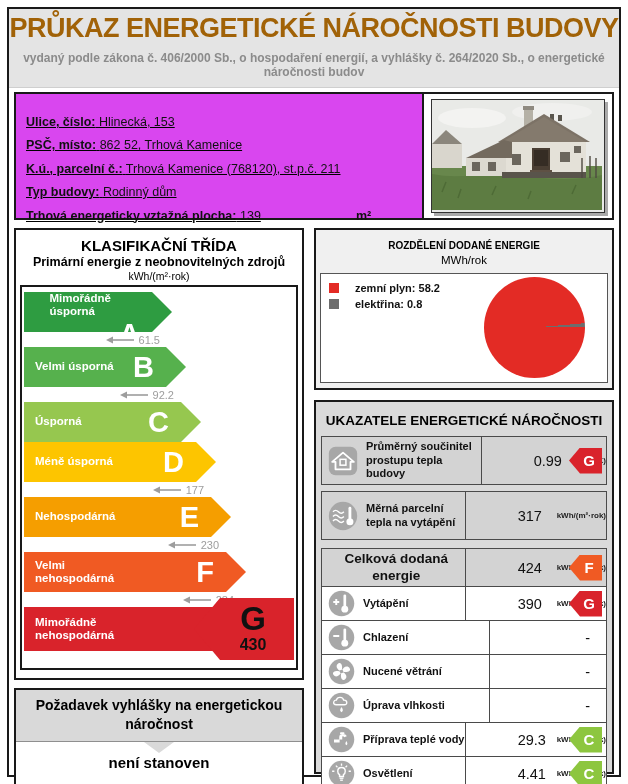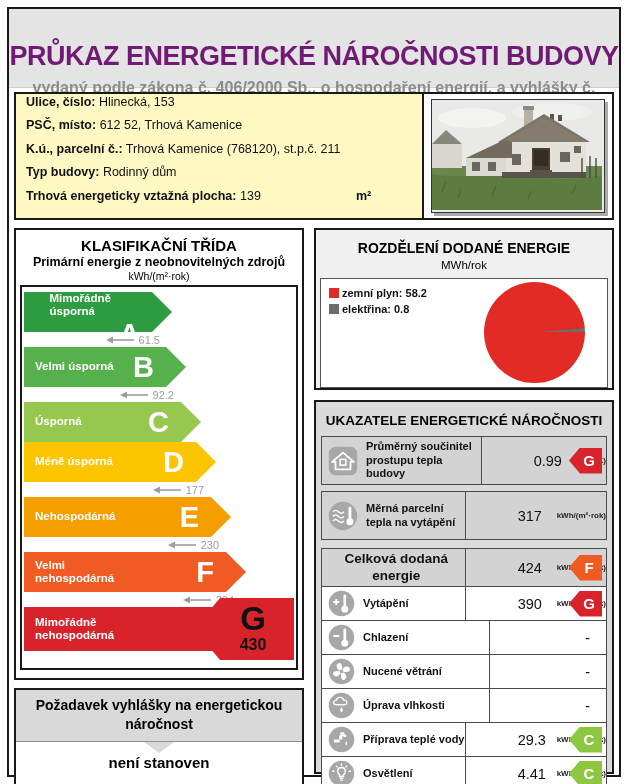--- a/index.html
+++ b/index.html
@@ -2,26 +2,26 @@
 <html><head>
 <meta charset="utf-8">
 <style>
   html,body{margin:0;padding:0;background:#fff;}
   body{width:628px;height:784px;font-family:"Liberation Sans",sans-serif;-webkit-font-smoothing:antialiased;}
   .sheet{position:relative;width:628px;height:784px;background:#fff;overflow:hidden;}
   .frame{position:absolute;inset:7px;border:2px solid #191919;background:#fff;}
 
   
   .hdr{background:#e4e4e4;border-bottom:1px solid #cfcfcf;height:76px;text-align:center;padding-top:2px;}
-  .hdr-title{font-size:27px;font-weight:bold;color:#701a75;letter-spacing:-0.5px;margin-top:30px;}
-  .hdr-sub{font-size:16px;font-weight:bold;color:#8b8b8b;margin-top:7px;}
+  .hdr-title{font-size:27px;font-weight:bold;color:#a16207;letter-spacing:-0.5px;margin-top:2px;}
+  .hdr-sub{font-size:12px;font-weight:bold;color:#8b8b8b;margin-top:7px;}
 
   
   .info-row{display:flex;margin:4px 5px 0 5px;height:128px;}
-  .info-box{flex:1;border:2px solid #191919;background:#fef9c3;padding:0 0 0 10px;}
+  .info-box{flex:1;border:2px solid #191919;background:#d946ef;padding:20px 0 0 10px;text-decoration:underline;}
   .info-line{font-size:12.5px;color:#111;margin-bottom:6.5px;position:relative;line-height:1.35;}
   .info-line b{font-weight:bold;}
   .info-unit{position:absolute;left:330px;top:0;font-weight:bold;}
   .photo-box{width:188px;border:2px solid #191919;border-left:none;background:#fff;display:flex;align-items:center;justify-content:center;}
   .photo-frame{width:172px;height:112px;border:1px solid #333;box-shadow:3px 3px 0 #a9a9a9;background:#e9eae8;}
 
   
   .cols{display:flex;gap:10px;margin:8px 5px 0 5px;}
   .col-l{width:296px;}
   .col-r{width:300px;}
@@ -45,25 +45,25 @@
   .g-value{font-size:16px;font-weight:bold;color:#111;margin-top:2px;}
 
   
   .req-panel{border:2px solid #191919;margin-top:8px;background:#fff;}
   .req-hdr{background:#d9d9d9;border-bottom:1px solid #8f8f8f;padding:6px 10px 7px 10px;text-align:center;font-size:14px;font-weight:bold;line-height:1.35;}
   .req-val{position:relative;text-align:center;font-size:15px;font-weight:bold;padding:12px 0 24px 0;}
   .req-val:before{content:"";position:absolute;top:0;left:50%;transform:translateX(-50%);border-left:15px solid transparent;border-right:15px solid transparent;border-top:11px solid #d9d9d9;}
 
   
   .pie-panel{border:2px solid #191919;background:#f0f0f0;height:162px;box-sizing:border-box;padding:4px;}
-  .pp-title{font-size:14px;font-weight:bold;text-align:center;margin-top:6px;}
+  .pp-title{font-size:10px;font-weight:bold;text-align:center;margin-top:6px;}
   .pp-unit{font-size:11.5px;text-align:center;margin-top:3px;}
   .pie-box{border:1px solid #555;background:#fff;margin-top:7px;height:108px;position:relative;}
   .legend{position:absolute;top:8px;left:8px;}
-  .leg-item{display:flex;align-items:center;gap:3px;margin-bottom:4px;}
+  .leg-item{display:flex;align-items:center;gap:16px;margin-bottom:4px;}
   .leg-sw{width:10px;height:10px;}
   .leg-txt{font-size:11px;font-weight:bold;color:#111;}
   .pie{position:absolute;right:22px;top:3px;width:101px;height:101px;border-radius:50%;}
 
   
   .ind-panel{border:2px solid #191919;background:#dadada;margin-top:10px;height:374px;box-sizing:border-box;padding:5px;}
   .ind-title{font-size:13.5px;font-weight:bold;text-align:center;margin:6px 0 8px 0;}
   .ind-box{border:1px solid #4a4a4a;background:#d3d3d3;height:47px;display:flex;align-items:stretch;margin-bottom:6px;}
   .ind-table{border:1px solid #4a4a4a;background:#fff;margin-top:8px;}
   .ind-row{display:flex;align-items:stretch;height:33px;border-top:1px solid #4a4a4a;background:#fff;}
@@ -87,21 +87,21 @@
  <div class="frame">
 
   <div class="hdr">
     <div class="hdr-title">PRŮKAZ ENERGETICKÉ NÁROČNOSTI BUDOVY</div>
     <div class="hdr-sub">vydaný podle zákona č. 406/2000 Sb., o hospodaření energií, a vyhlášky č. 264/2020 Sb., o energetické náročnosti budov</div>
   </div>
 
   <div class="info-row">
     <div class="info-box">
       <div class="info-line"><b>Ulice, číslo:</b> <span>Hlinecká, 153</span></div>
-      <div class="info-line"><b>PSČ, místo:</b> <span>612 52, Trhová Kamenice</span></div>
+      <div class="info-line"><b>PSČ, místo:</b> <span>862 52, Trhová Kamenice</span></div>
       <div class="info-line"><b>K.ú., parcelní č.:</b> <span>Trhová Kamenice (768120), st.p.č. 211</span></div>
       <div class="info-line"><b>Typ budovy:</b> <span>Rodinný dům</span></div>
       <div class="info-line"><b>Trhová energeticky vztažná plocha:</b> <span>139</span><span class="info-unit">m²</span></div>
     </div>
     <div class="photo-box">
       <div class="photo-frame">
         <svg width="170" height="110" viewBox="0 0 170 110">
           <rect width="170" height="110" fill="#e9eae7"></rect>
           <ellipse cx="40" cy="18" rx="34" ry="10" fill="#f3f3f1"></ellipse>
           <ellipse cx="120" cy="12" rx="40" ry="9" fill="#f0f0ee"></ellipse>

